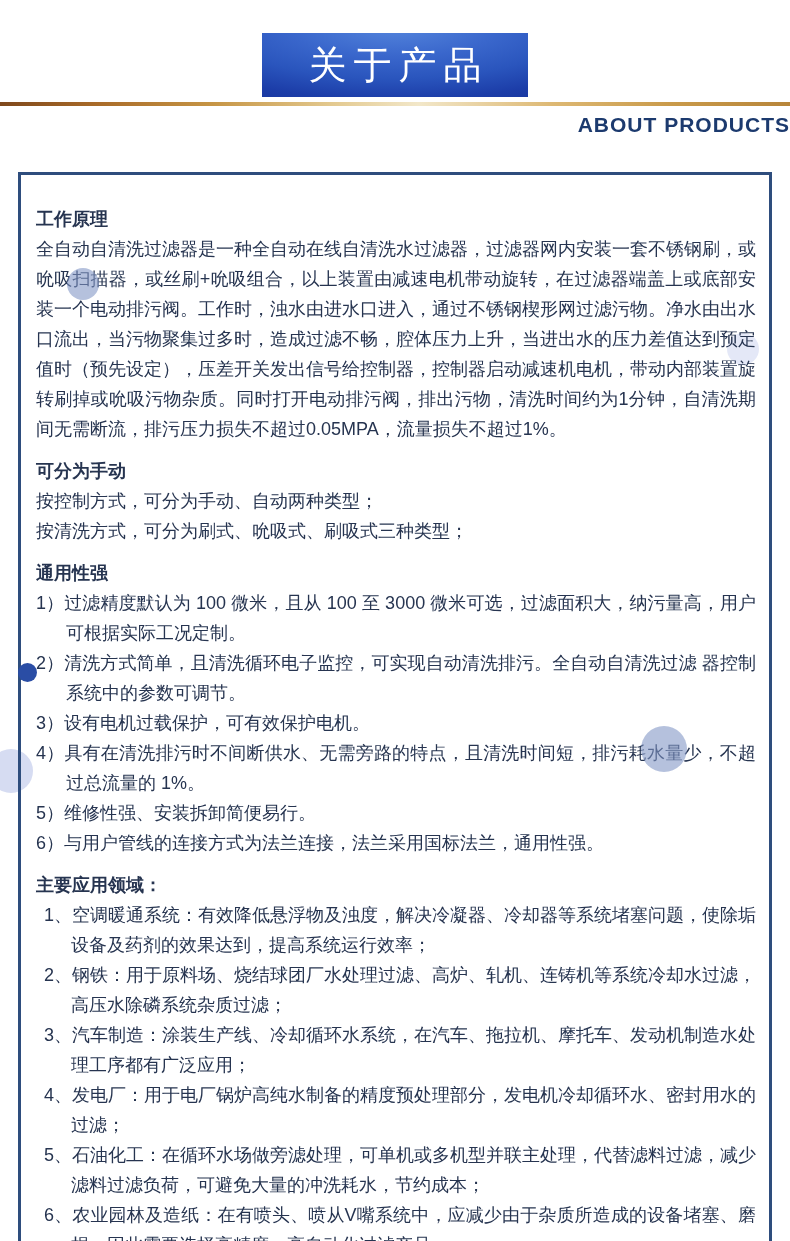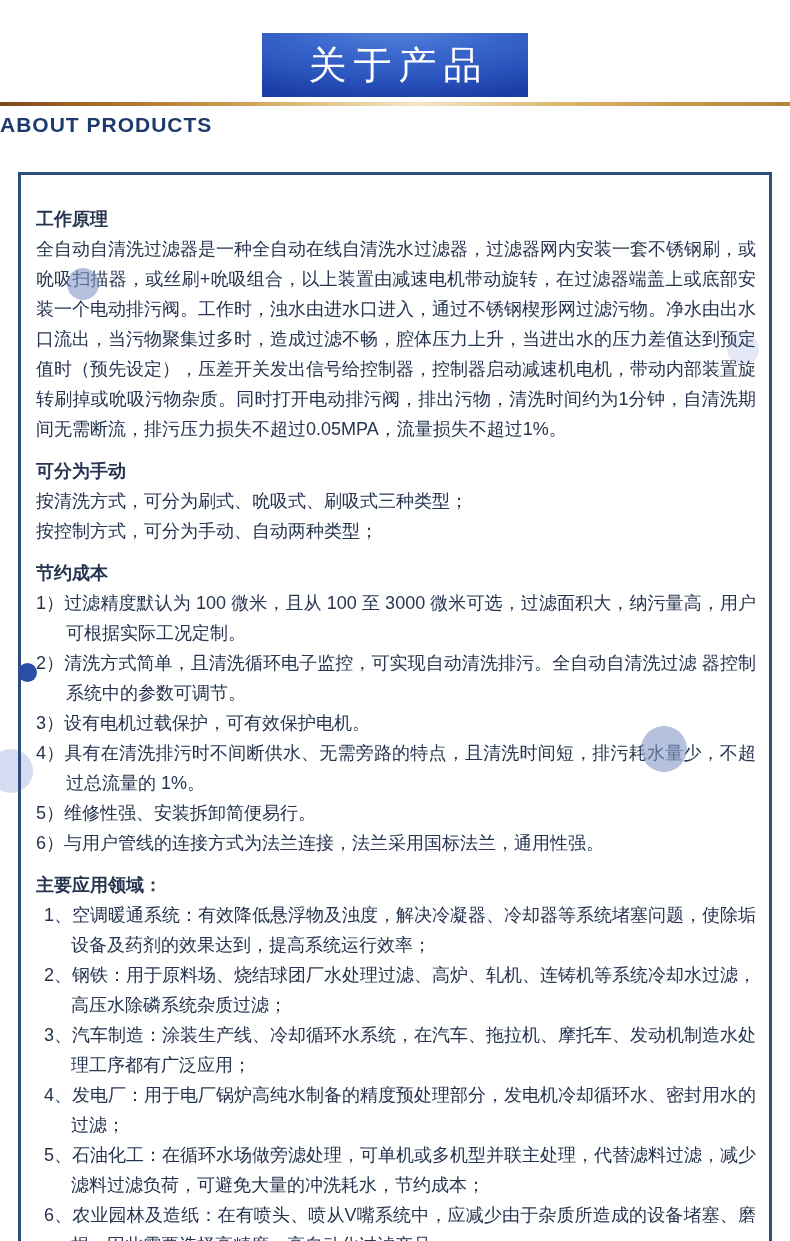--- a/index.html
+++ b/index.html
@@ -30,21 +30,21 @@
     background:radial-gradient(130% 160% at 50% -12%,
       var(--title-grad-light,#5586dd) 0%, #3a67cc 30%,
       var(--title-grad-mid,#2a55bd) 52%, #1c3da8 72%,
       var(--title-grad-dark,#142f95) 100%);
   }
   .title-box h1{
     color:#ffffff; font-size:38px; font-weight:400;
     letter-spacing:7px; text-indent:7px; white-space:nowrap;
   }
   .subtitle{
-    position:absolute; top:113px; left:0; width:790px; text-align:left; z-index:2;
+    position:absolute; top:113px; left:0; width:790px; text-align:right; z-index:2;
     color:var(--subtitle-color,#1c3a6e); font-size:21px; font-weight:600;
     letter-spacing:1px;
   }
   .content-box{
     position:absolute; top:172px; left:18px; width:754px; height:1089px;
     border:3px solid var(--box-border,#2e4d7d); background:transparent;
     padding:17px 13px 10px 15px; z-index:3;
   }
   .content-box, .content-box *{
     color:var(--body-text,#263450); font-size:18px; line-height:30px;
@@ -71,24 +71,24 @@
 
 <div class="wm wm-pale-left"></div>
 <div class="wm wm-pale-right"></div>
 
 <div class="content-box">
 
   <div class="sec-heading">工作原理</div>
   <p class="para">全自动自清洗过滤器是一种全自动在线自清洗水过滤器，过滤器网内安装一套不锈钢刷，或吮吸扫描器，或丝刷+吮吸组合，以上装置由减速电机带动旋转，在过滤器端盖上或底部安装一个电动排污阀。工作时，浊水由进水口进入，通过不锈钢楔形网过滤污物。净水由出水口流出，当污物聚集过多时，造成过滤不畅，腔体压力上升，当进出水的压力差值达到预定值时（预先设定），压差开关发出信号给控制器，控制器启动减速机电机，带动内部装置旋转刷掉或吮吸污物杂质。同时打开电动排污阀，排出污物，清洗时间约为1分钟，自清洗期间无需断流，排污压力损失不超过0.05MPA，流量损失不超过1%。</p>
 
   <div class="sec-heading">可分为手动</div>
+  <div class="plain-line">按控制方式，可分为手动、自动两种类型；</div>
   <div class="plain-line">按清洗方式，可分为刷式、吮吸式、刷吸式三种类型；</div>
-  <div class="plain-line">按控制方式，可分为手动、自动两种类型；</div>
 
-  <div class="sec-heading">节约成本</div>
+  <div class="sec-heading">通用性强</div>
   <div class="item item-paren">1）过滤精度默认为 100 微米，且从 100 至 3000 微米可选，过滤面积大，纳污量高，用户可根据实际工况定制。</div>
   <div class="item item-paren">2）清洗方式简单，且清洗循环电子监控，可实现自动清洗排污。全自动自清洗过滤 器控制系统中的参数可调节。</div>
   <div class="item item-paren">3）设有电机过载保护，可有效保护电机。</div>
   <div class="item item-paren">4）具有在清洗排污时不间断供水、无需旁路的特点，且清洗时间短，排污耗水量少，不超过总流量的 1%。</div>
   <div class="item item-paren">5）维修性强、安装拆卸简便易行。</div>
   <div class="item item-paren">6）与用户管线的连接方式为法兰连接，法兰采用国标法兰，通用性强。</div>
 
   <div class="sec-heading">主要应用领域：</div>
   <div class="item item-dun">1、空调暖通系统：有效降低悬浮物及浊度，解决冷凝器、冷却器等系统堵塞问题，使除垢设备及药剂的效果达到，提高系统运行效率；</div>
   <div class="item item-dun">2、钢铁：用于原料场、烧结球团厂水处理过滤、高炉、轧机、连铸机等系统冷却水过滤，高压水除磷系统杂质过滤；</div>

